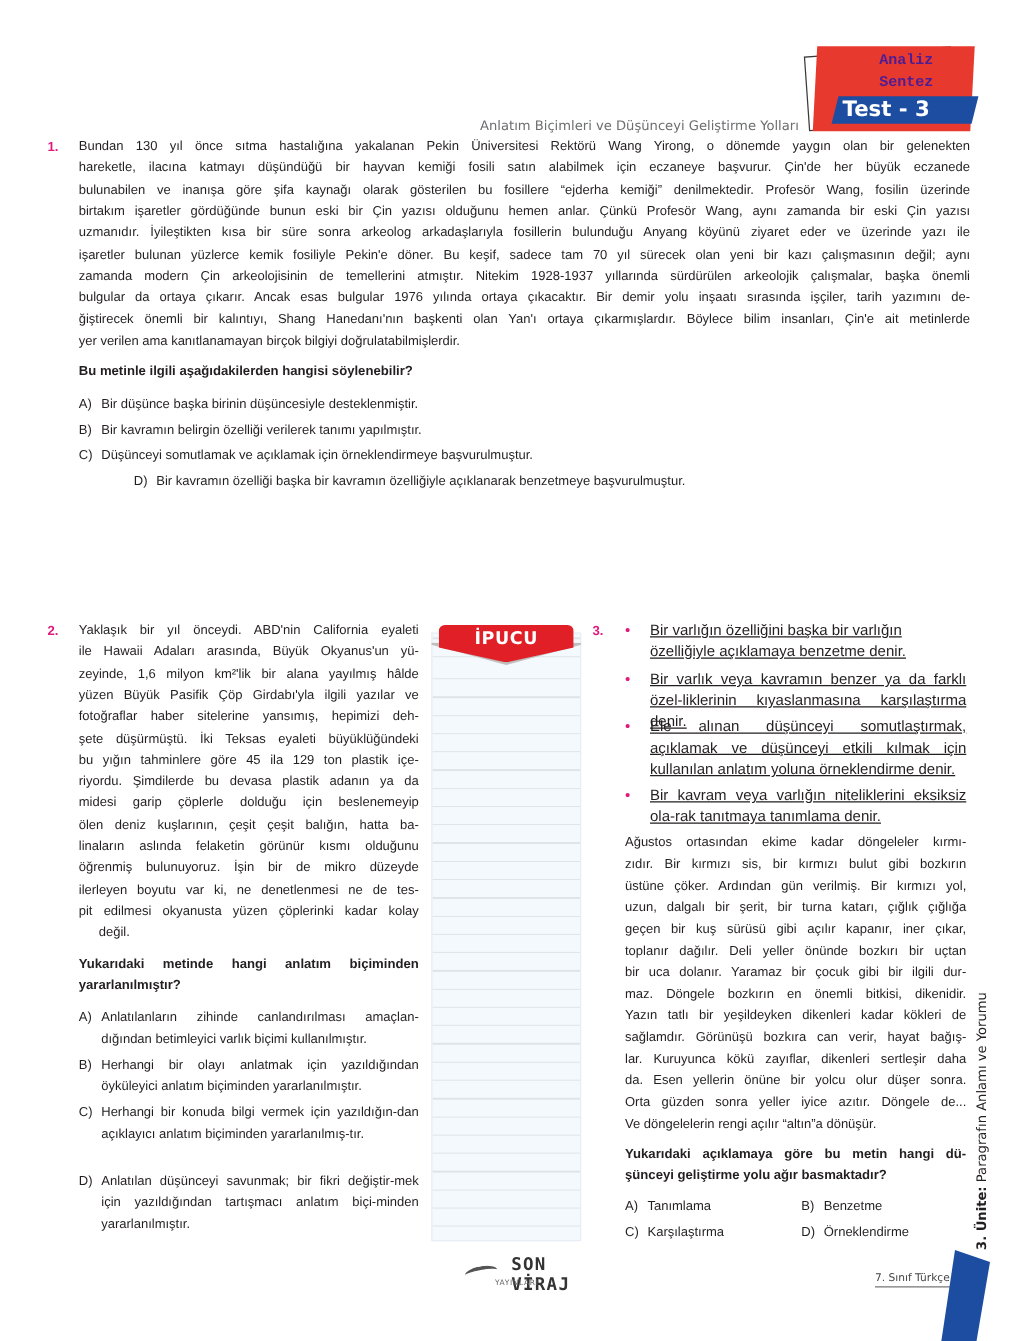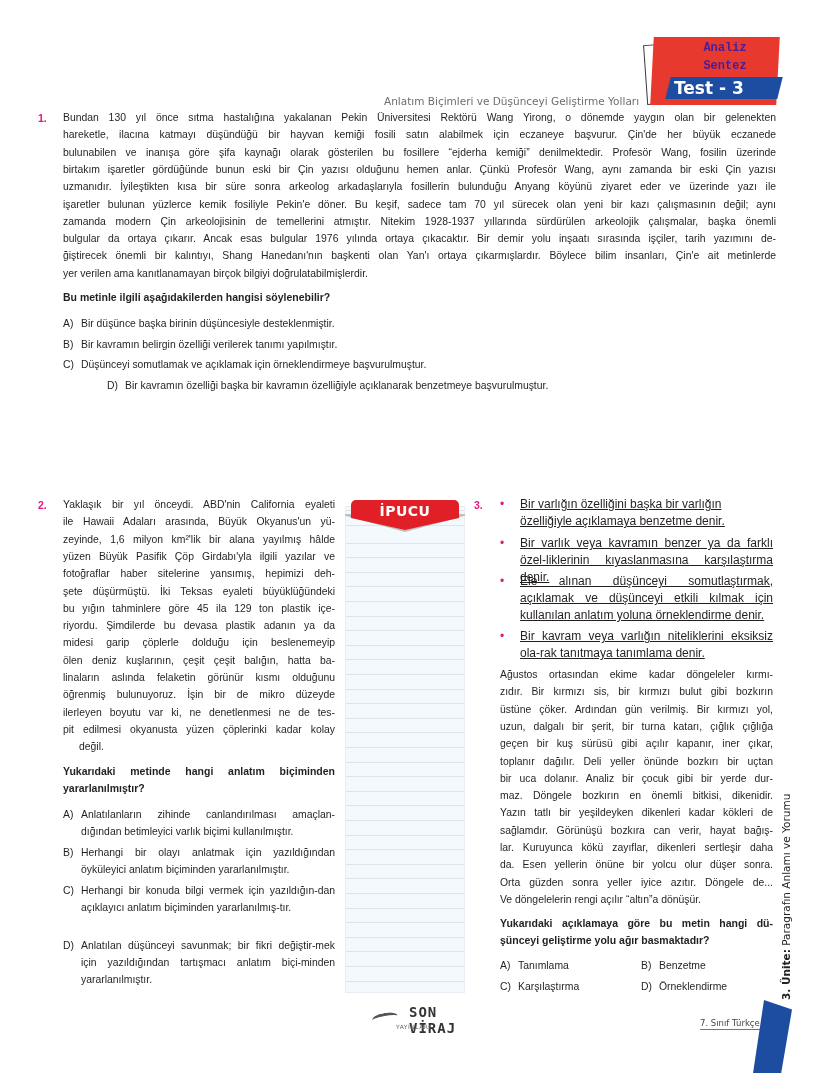--- a/index.html
+++ b/index.html
@@ -169,21 +169,21 @@
   <span class="bullet-dot" style="top:628px;">•</span>
   <div class="bullet" style="top:628px; text-align: justify;">Bir kavram veya varlığın niteliklerini eksiksiz ola-rak tanıtmaya tanımlama denir.</div>
 </div>
 <div>
   <div class="para" style="left:500px; top:666px; width:273px; text-align-last: justify;">Ağustos ortasından ekime kadar döngeleler kırmı-</div>
   <div class="para" style="left:500px; top:683.3px; width:273px; text-align-last: justify;">zıdır. Bir kırmızı sis, bir kırmızı bulut gibi bozkırın</div>
   <div class="para" style="left:500px; top:700.6px; width:273px; text-align-last: justify;">üstüne çöker. Ardından gün verilmiş. Bir kırmızı yol,</div>
   <div class="para" style="left:500px; top:717.9px; width:273px; text-align-last: justify;">uzun, dalgalı bir şerit, bir turna katarı, çığlık çığlığa</div>
   <div class="para" style="left:500px; top:735.2px; width:273px; text-align-last: justify;">geçen bir kuş sürüsü gibi açılır kapanır, iner çıkar,</div>
   <div class="para" style="left:500px; top:752.5px; width:273px; text-align-last: justify;">toplanır dağılır. Deli yeller önünde bozkırı bir uçtan</div>
-  <div class="para" style="left:500px; top:769.8px; width:273px; text-align-last: justify;">bir uca dolanır. Analiz bir çocuk gibi bir yerde dur-</div>
+  <div class="para" style="left:500px; top:769.8px; width:273px; text-align-last: justify;">bir uca dolanır. Yaramaz bir çocuk gibi bir ilgili dur-</div>
   <div class="para" style="left:500px; top:787.1px; width:273px; text-align-last: justify;">maz. Döngele bozkırın en önemli bitkisi, dikenidir.</div>
   <div class="para" style="left:500px; top:804.4px; width:273px; text-align-last: justify;">Yazın tatlı bir yeşildeyken dikenleri kadar kökleri de</div>
   <div class="para" style="left:500px; top:821.7px; width:273px; text-align-last: justify;">sağlamdır. Görünüşü bozkıra can verir, hayat bağış-</div>
   <div class="para" style="left:500px; top:839px; width:273px; text-align-last: justify;">lar. Kuruyunca kökü zayıflar, dikenleri sertleşir daha</div>
   <div class="para" style="left:500px; top:856.3px; width:273px; text-align-last: justify;">da. Esen yellerin önüne bir yolcu olur düşer sonra.</div>
   <div class="para" style="left:500px; top:873.6px; width:273px; text-align-last: justify;">Orta güzden sonra yeller iyice azıtır. Döngele de...</div>
   <div class="para" style="left:500px; top:890.9px; width:273px;">Ve döngelelerin rengi açılır “altın”a dönüşür.</div>
 </div>
 <div class="stem" style="left:500px; top:915px; width:273px; text-align-last: justify;">Yukarıdaki açıklamaya göre bu metin hangi dü-</div>
 <div class="stem" style="left:500px; top:932px;">şünceyi geliştirme yolu ağır basmaktadır?</div>

